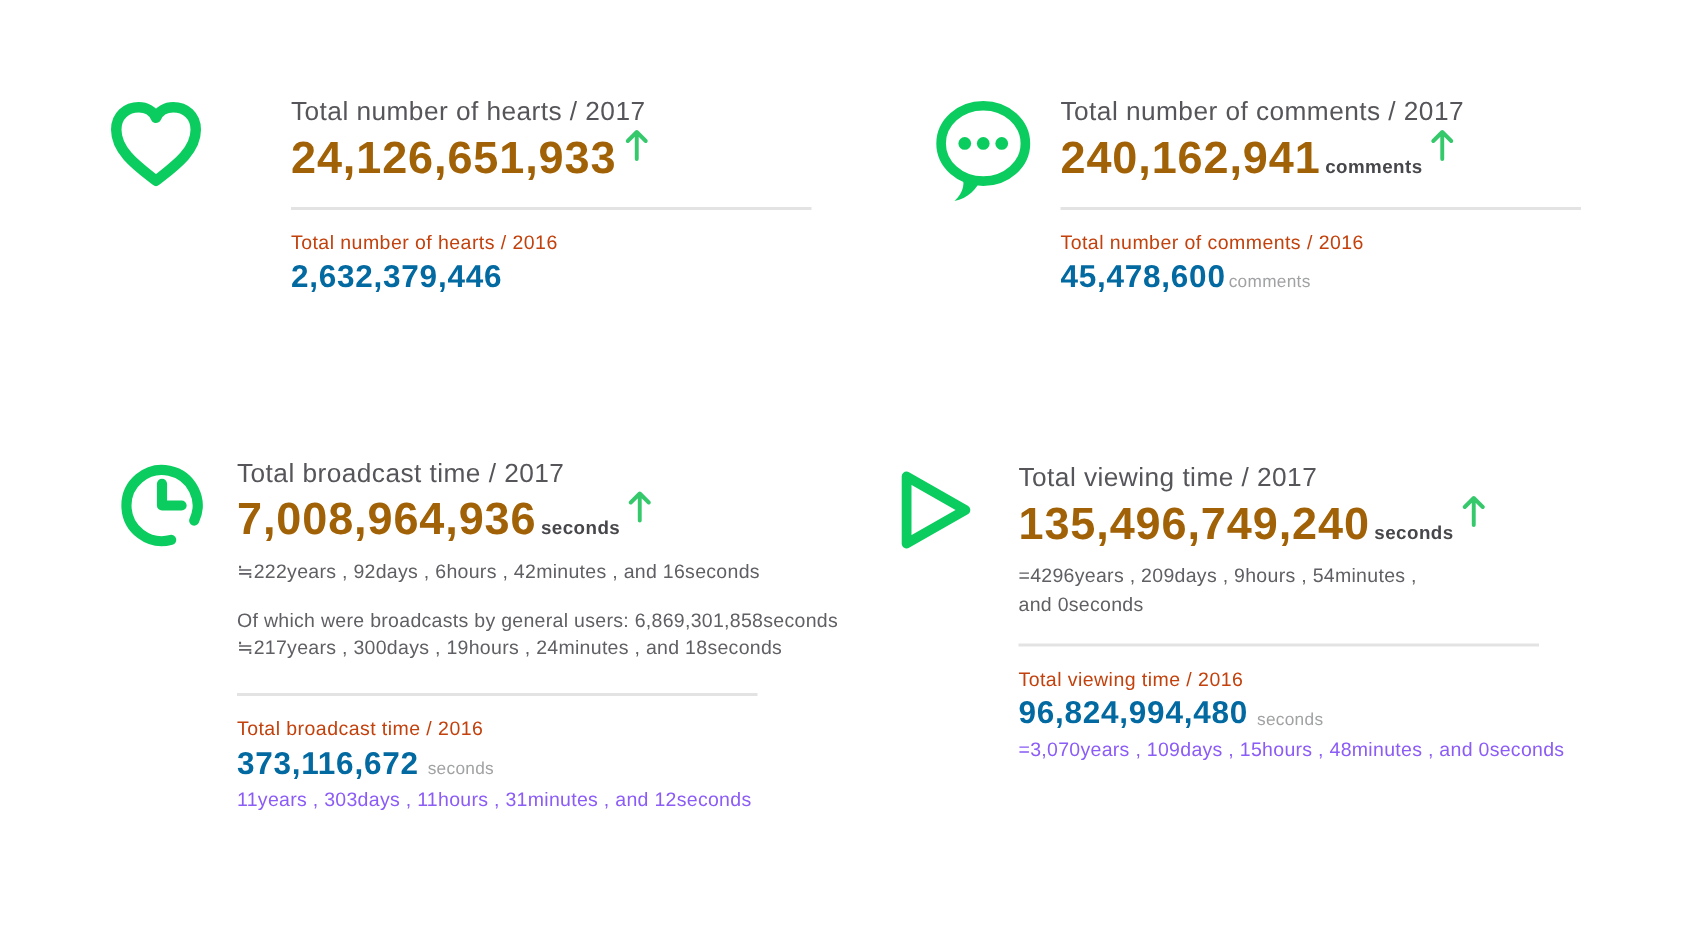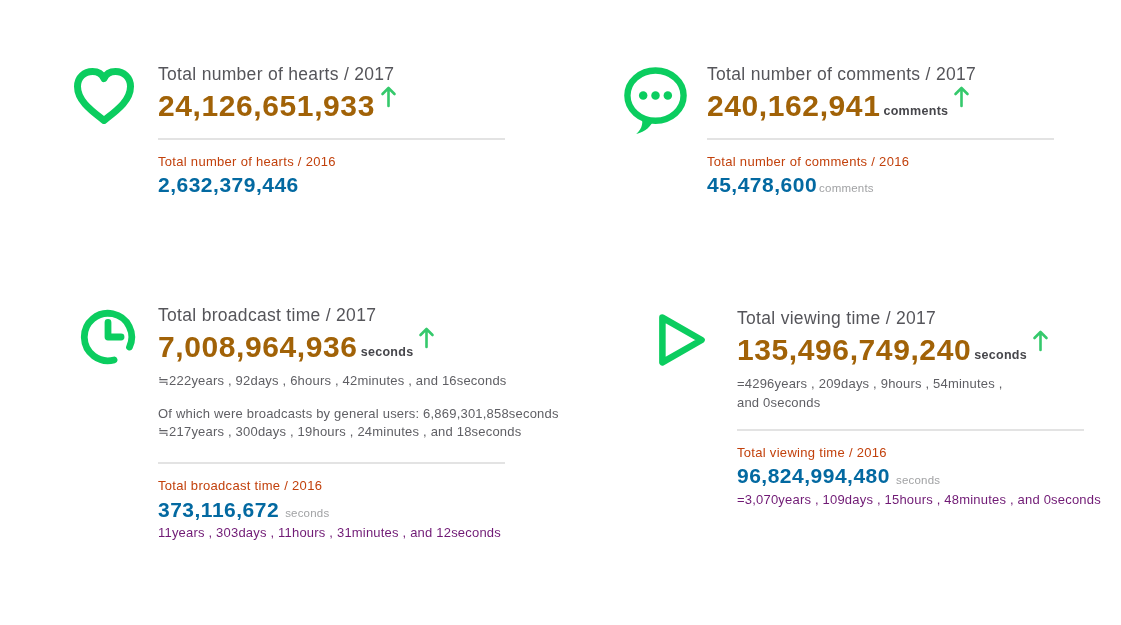--- a/index.html
+++ b/index.html
@@ -5,24 +5,24 @@
   * { margin:0; padding:0; box-sizing:border-box; }
   html,body { width:1121px; height:625px; }
   body {
     background:#ffffff;
     font-family:"Liberation Sans", sans-serif;
     position:relative;
     overflow:hidden;
     color:#46464b;
   }
   .card { position:absolute; display:flex; align-items:flex-start; }
-  #card-hearts    { left:70px;  top:64px;  }
+  #card-hearts    { left:70px;  top:64px;gap:36px;  }
   #card-comments  { left:619px; top:64px;  }
   #card-broadcast { left:70px;  top:305px; }
-  #card-viewing   { left:649px; top:308px;justify-content:center; }
+  #card-viewing   { left:591px; top:308px;justify-content:center; }
 
   .icon-box { width:88px; flex:0 0 88px; }
   .icon-box svg { display:block; }
   #card-hearts    .icon-box svg { margin:2px 0 0 0; }
   #card-comments  .icon-box svg { margin:1px 0 0 2px; }
   #card-broadcast .icon-box svg { margin:2px 0 0 8px; }
   #card-viewing   .icon-box svg { margin:1px 0 0 5px; }
 
   .content { width:352px; }
   .content.wide { width:440px; }
@@ -67,21 +67,21 @@
   }
   .prev-row { display:flex; align-items:flex-end; }
   .prev-value {
     font-size:21px; font-weight:700; color:#0369a1;
     letter-spacing:0.5px; line-height:1.05; white-space:nowrap;
   }
   .prev-unit { font-size:11.5px; color:#a1a2a4; padding-bottom:2px; letter-spacing:0.2px; }
   .prev-unit.tight { margin-left:2px; }
   .prev-unit.gap   { margin-left:6px; }
   .prev-approx {
-    font-size:13px; color:#701a75; letter-spacing:0.2px;
+    font-size:13px; color:#8b5cf6; letter-spacing:0.2px;
     line-height:1.4; margin-top:3px; white-space:nowrap;
   }
 </style>
 </head>
 <body>
 
 <section class="card" id="card-hearts">
   <div class="icon-box">
     <svg width="68" height="62" viewBox="0 0 68 62" fill="none">
       <path d="M34 54.5 C22 45 7.5 35 7.5 20.5 C7.5 11 14.5 5.5 22.5 5.5 C27.5 5.5 32 8 34 12.5 C36 8 40.5 5.5 45.5 5.5 C53.5 5.5 60.5 11 60.5 20.5 C60.5 35 46 45 34 54.5 Z" stroke="#0bcd5f" stroke-width="7" stroke-linecap="round" stroke-linejoin="round"></path>

